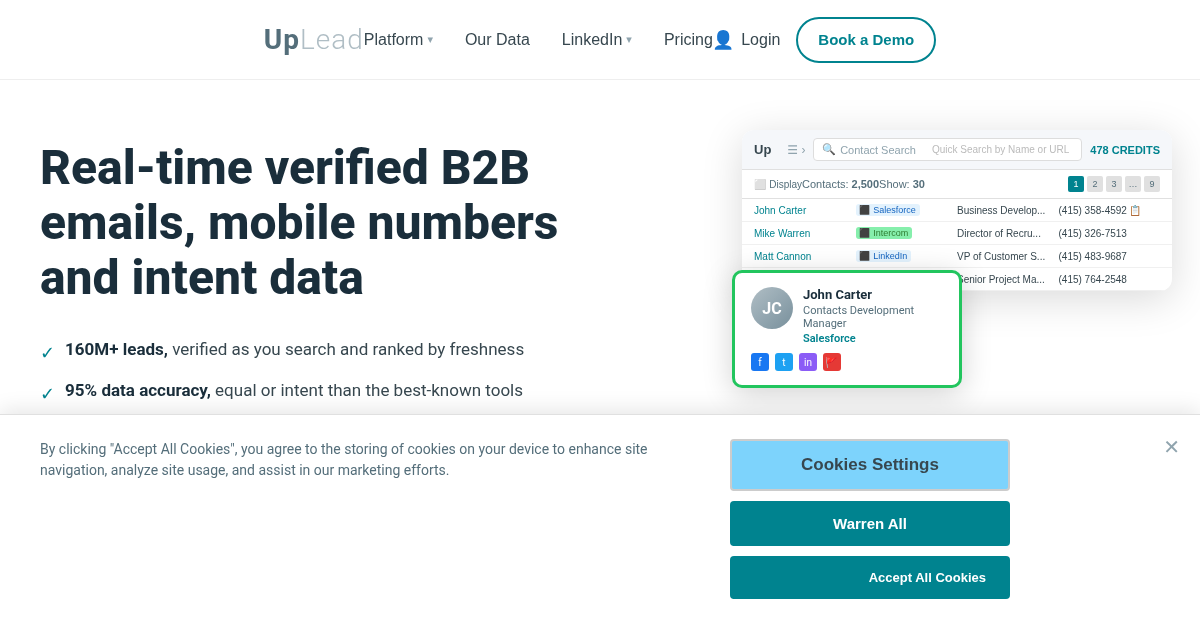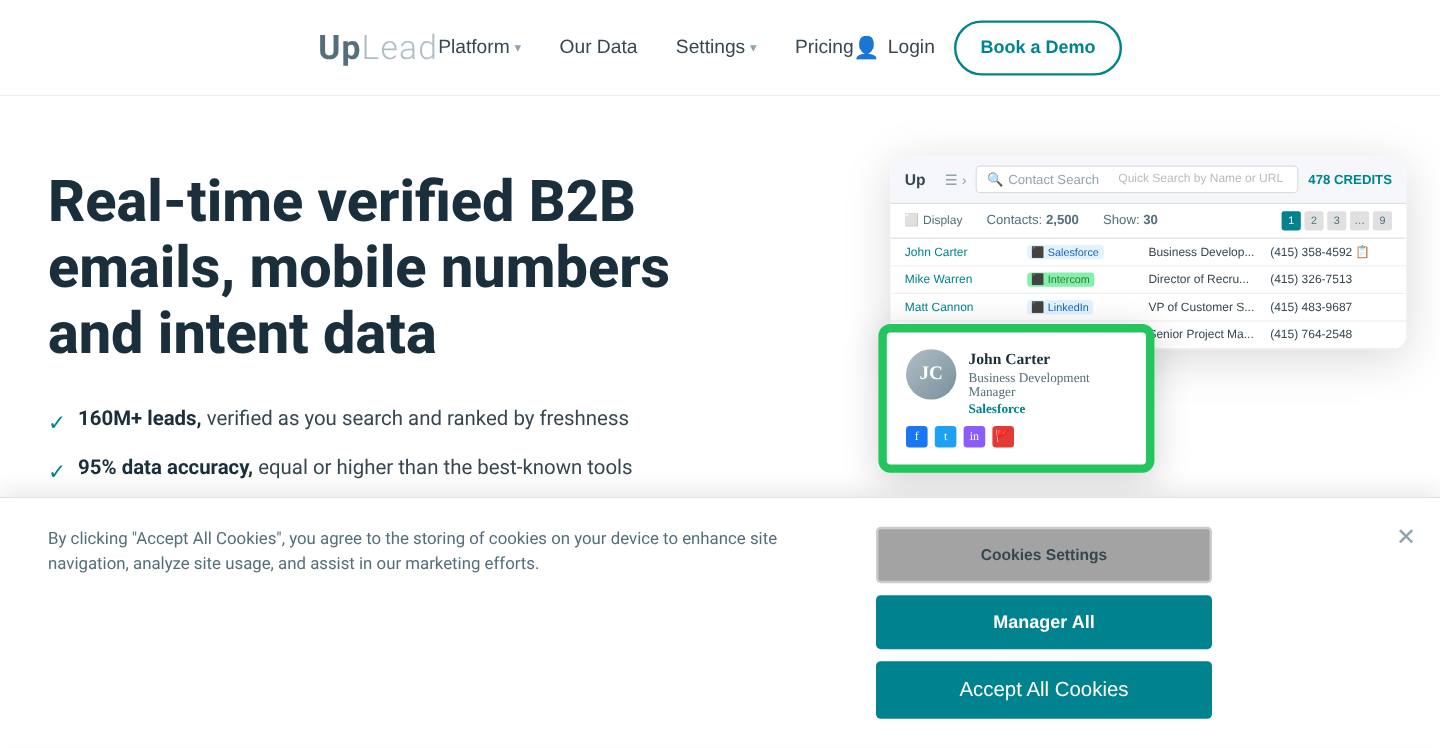--- a/index.html
+++ b/index.html
@@ -65,21 +65,21 @@
     }
     .sc-logo { font-weight: 800; font-size: 13px; color: #37474f; }
     .sc-nav-icon { font-size: 12px; color: #90a4ae; margin-left: 8px; }
     .sc-search-bar {
       flex: 1; background: #fff; border: 1px solid #ddd; border-radius: 4px;
       padding: 4px 8px; font-size: 11px; color: #90a4ae; display: flex; align-items: center; gap: 4px;
     }
     .sc-credits { font-size: 11px; font-weight: 700; color: #00838f; margin-left: auto; }
     .sc-subbar {
       background: #fff; padding: 6px 12px;
-      display: flex; align-items: center; gap: 20px;
+      display: flex; align-items: center; gap: 0;
       border-bottom: 1px solid #e0e0e0; font-size: 11px; color: #546e7a;
     }
     .sc-contacts-info { color: #546e7a; }
     .sc-pagination { display: flex; gap: 3px; margin-left: auto; }
     .sc-page { width: 16px; height: 16px; background: #00838f; color: #fff; font-size: 9px;
       display: flex; align-items: center; justify-content: center; border-radius: 2px; }
     .sc-page.inactive { background: #e0e0e0; color: #546e7a; }
     .sc-table-header {
       display: grid; grid-template-columns: 2fr 2fr 2fr 2fr;
       padding: 5px 12px; background: #f5f7fa;
@@ -98,22 +98,21 @@
     }
     .sc-company-badge.green { background: #86efac; color: #2e7d32; }
     .sc-company-badge.orange { background: #fff3e0; color: #e65100; }
 
     
     .contact-popup {
       position: absolute; left: -10px; top: 140px;
       background: #fff; border-radius: 10px;
       box-shadow: 0 6px 30px rgba(0,0,0,0.18);
       padding: 14px 16px; width: 230px;
-      border: 7px solid #22c55e;
-      font-family: Liberation Serif, serif;
+      border: 3px solid #22c55e;
     }
     .popup-header { display: flex; gap: 10px; align-items: flex-start; margin-bottom: 8px; }
     .popup-avatar {
       width: 42px; height: 42px; border-radius: 50%;
       background: linear-gradient(135deg, #b0bec5, #78909c);
       flex-shrink: 0; display: flex; align-items: center; justify-content: center;
       font-size: 16px; color: #fff; font-weight: 700;
     }
     .popup-name { font-weight: 700; font-size: 13px; color: #1a2e3b; }
     .popup-title { font-size: 11px; color: #546e7a; margin-top: 2px; }
@@ -129,33 +128,33 @@
     .cookie-banner {
       position: fixed; bottom: 0; left: 0; right: 0;
       background: #fff; border-top: 1px solid #e0e0e0;
       padding: 24px 40px; display: flex; align-items: flex-start;
       gap: 40px; z-index: 100;
       box-shadow: 0 -4px 20px rgba(0,0,0,0.1);
     }
     .cookie-text { font-size: 14px; color: #546e7a; line-height: 1.5; max-width: 650px; }
     .cookie-buttons { display: flex; flex-direction: column; gap: 10px; flex-shrink: 0; min-width: 280px; }
     .cookie-settings-btn {
-      padding: 14px 24px; background: #a3a3a3; border: 2px solid #ccc;
-      border-radius: 4px; font-size: 13px; font-weight: 600; color: #37474f;
+      padding: 14px 24px; background: #7dd3fc; border: 2px solid #ccc;
+      border-radius: 4px; font-size: 17px; font-weight: 600; color: #37474f;
       cursor: pointer; text-align: center;
     }
     .cookie-reject-btn {
       padding: 14px 24px; background: #00838f; border: none;
       border-radius: 4px; font-size: 15px; font-weight: 600; color: #fff;
       cursor: pointer; text-align: center;
     }
     .cookie-accept-btn {
       padding: 14px 24px; background: #00838f; border: none;
-      border-radius: 4px; font-size: 17px; font-weight: 400; color: #fff;
-      cursor: pointer; text-align: center;
+      border-radius: 4px; font-size: 13px; font-weight: 700; color: #fff;
+      cursor: pointer; text-align: right;
     }
     .cookie-close {
       position: absolute; right: 20px; top: 20px;
       background: none; border: none; font-size: 20px; color: #90a4ae; cursor: pointer;
     }
     .contact-section-label { font-size: 10px; font-weight: 700; color: #78909c; }
     .title-text { font-size: 10px; color: #37474f; }
     .phone-text { font-size: 10px; color: #37474f; }
   </style>
 </head>
@@ -167,21 +166,21 @@
   </div>
   <div class="nav-links">
     <button class="nav-link">
       <span>Platform</span>
       <span class="chevron">▾</span>
     </button>
     <button class="nav-link">
       <span>Our Data</span>
     </button>
     <button class="nav-link">
-      <span>Settings</span>
+      <span>LinkedIn</span>
       <span class="chevron">▾</span>
     </button>
     <button class="nav-link">
       <span>Pricing</span>
     </button>
   </div>
   <div class="nav-right">
     <button class="login-btn">
       <span class="user-icon">👤</span>
       <span>Login</span>
@@ -193,21 +192,21 @@
 <div class="hero">
   <div class="hero-left">
     <h1 class="hero-title">Real-time verified B2B emails, mobile numbers and intent data</h1>
     <ul class="hero-bullets">
       <li>
         <span class="check-icon">✓</span>
         <span><span class="bold">160M+ leads,</span><span> verified as you search and ranked by freshness</span></span>
       </li>
       <li>
         <span class="check-icon">✓</span>
-        <span><span class="bold">95% data accuracy,</span><span> equal or higher than the best-known tools</span></span>
+        <span><span class="bold">95% data accuracy,</span><span> equal or intent than the best-known tools</span></span>
       </li>
       <li>
         <span class="check-icon">✓</span>
         <span><span class="bold">1/3 of the cost</span><span> vs leading sales platforms</span></span>
       </li>
     </ul>
   </div>
 
   <div class="hero-right">
     <div class="screenshot-card">
@@ -261,35 +260,35 @@
         <span class="title-text">Senior Project Ma...</span>
         <span class="phone-text">(415) 764-2548</span>
       </div>
     </div>
 
     <div class="contact-popup">
       <div class="popup-header">
         <div class="popup-avatar">JC</div>
         <div>
           <div class="popup-name">John Carter</div>
-          <div class="popup-title">Business Development Manager</div>
+          <div class="popup-title">Contacts Development Manager</div>
           <div class="popup-company">Salesforce</div>
         </div>
       </div>
       <div class="popup-icons">
         <div class="popup-icon fb">f</div>
         <div class="popup-icon tw">t</div>
         <div class="popup-icon li">in</div>
         <div class="popup-icon flag">🚩</div>
       </div>
     </div>
   </div>
 </div>
 
 <div class="cookie-banner">
   <p class="cookie-text">By clicking "Accept All Cookies", you agree to the storing of cookies on your device to enhance site navigation, analyze site usage, and assist in our marketing efforts.</p>
   <div class="cookie-buttons">
     <button class="cookie-settings-btn">Cookies Settings</button>
-    <button class="cookie-reject-btn">Manager All</button>
+    <button class="cookie-reject-btn">Warren All</button>
     <button class="cookie-accept-btn">Accept All Cookies</button>
   </div>
   <button class="cookie-close">✕</button>
 </div>
 
 </body></html>

